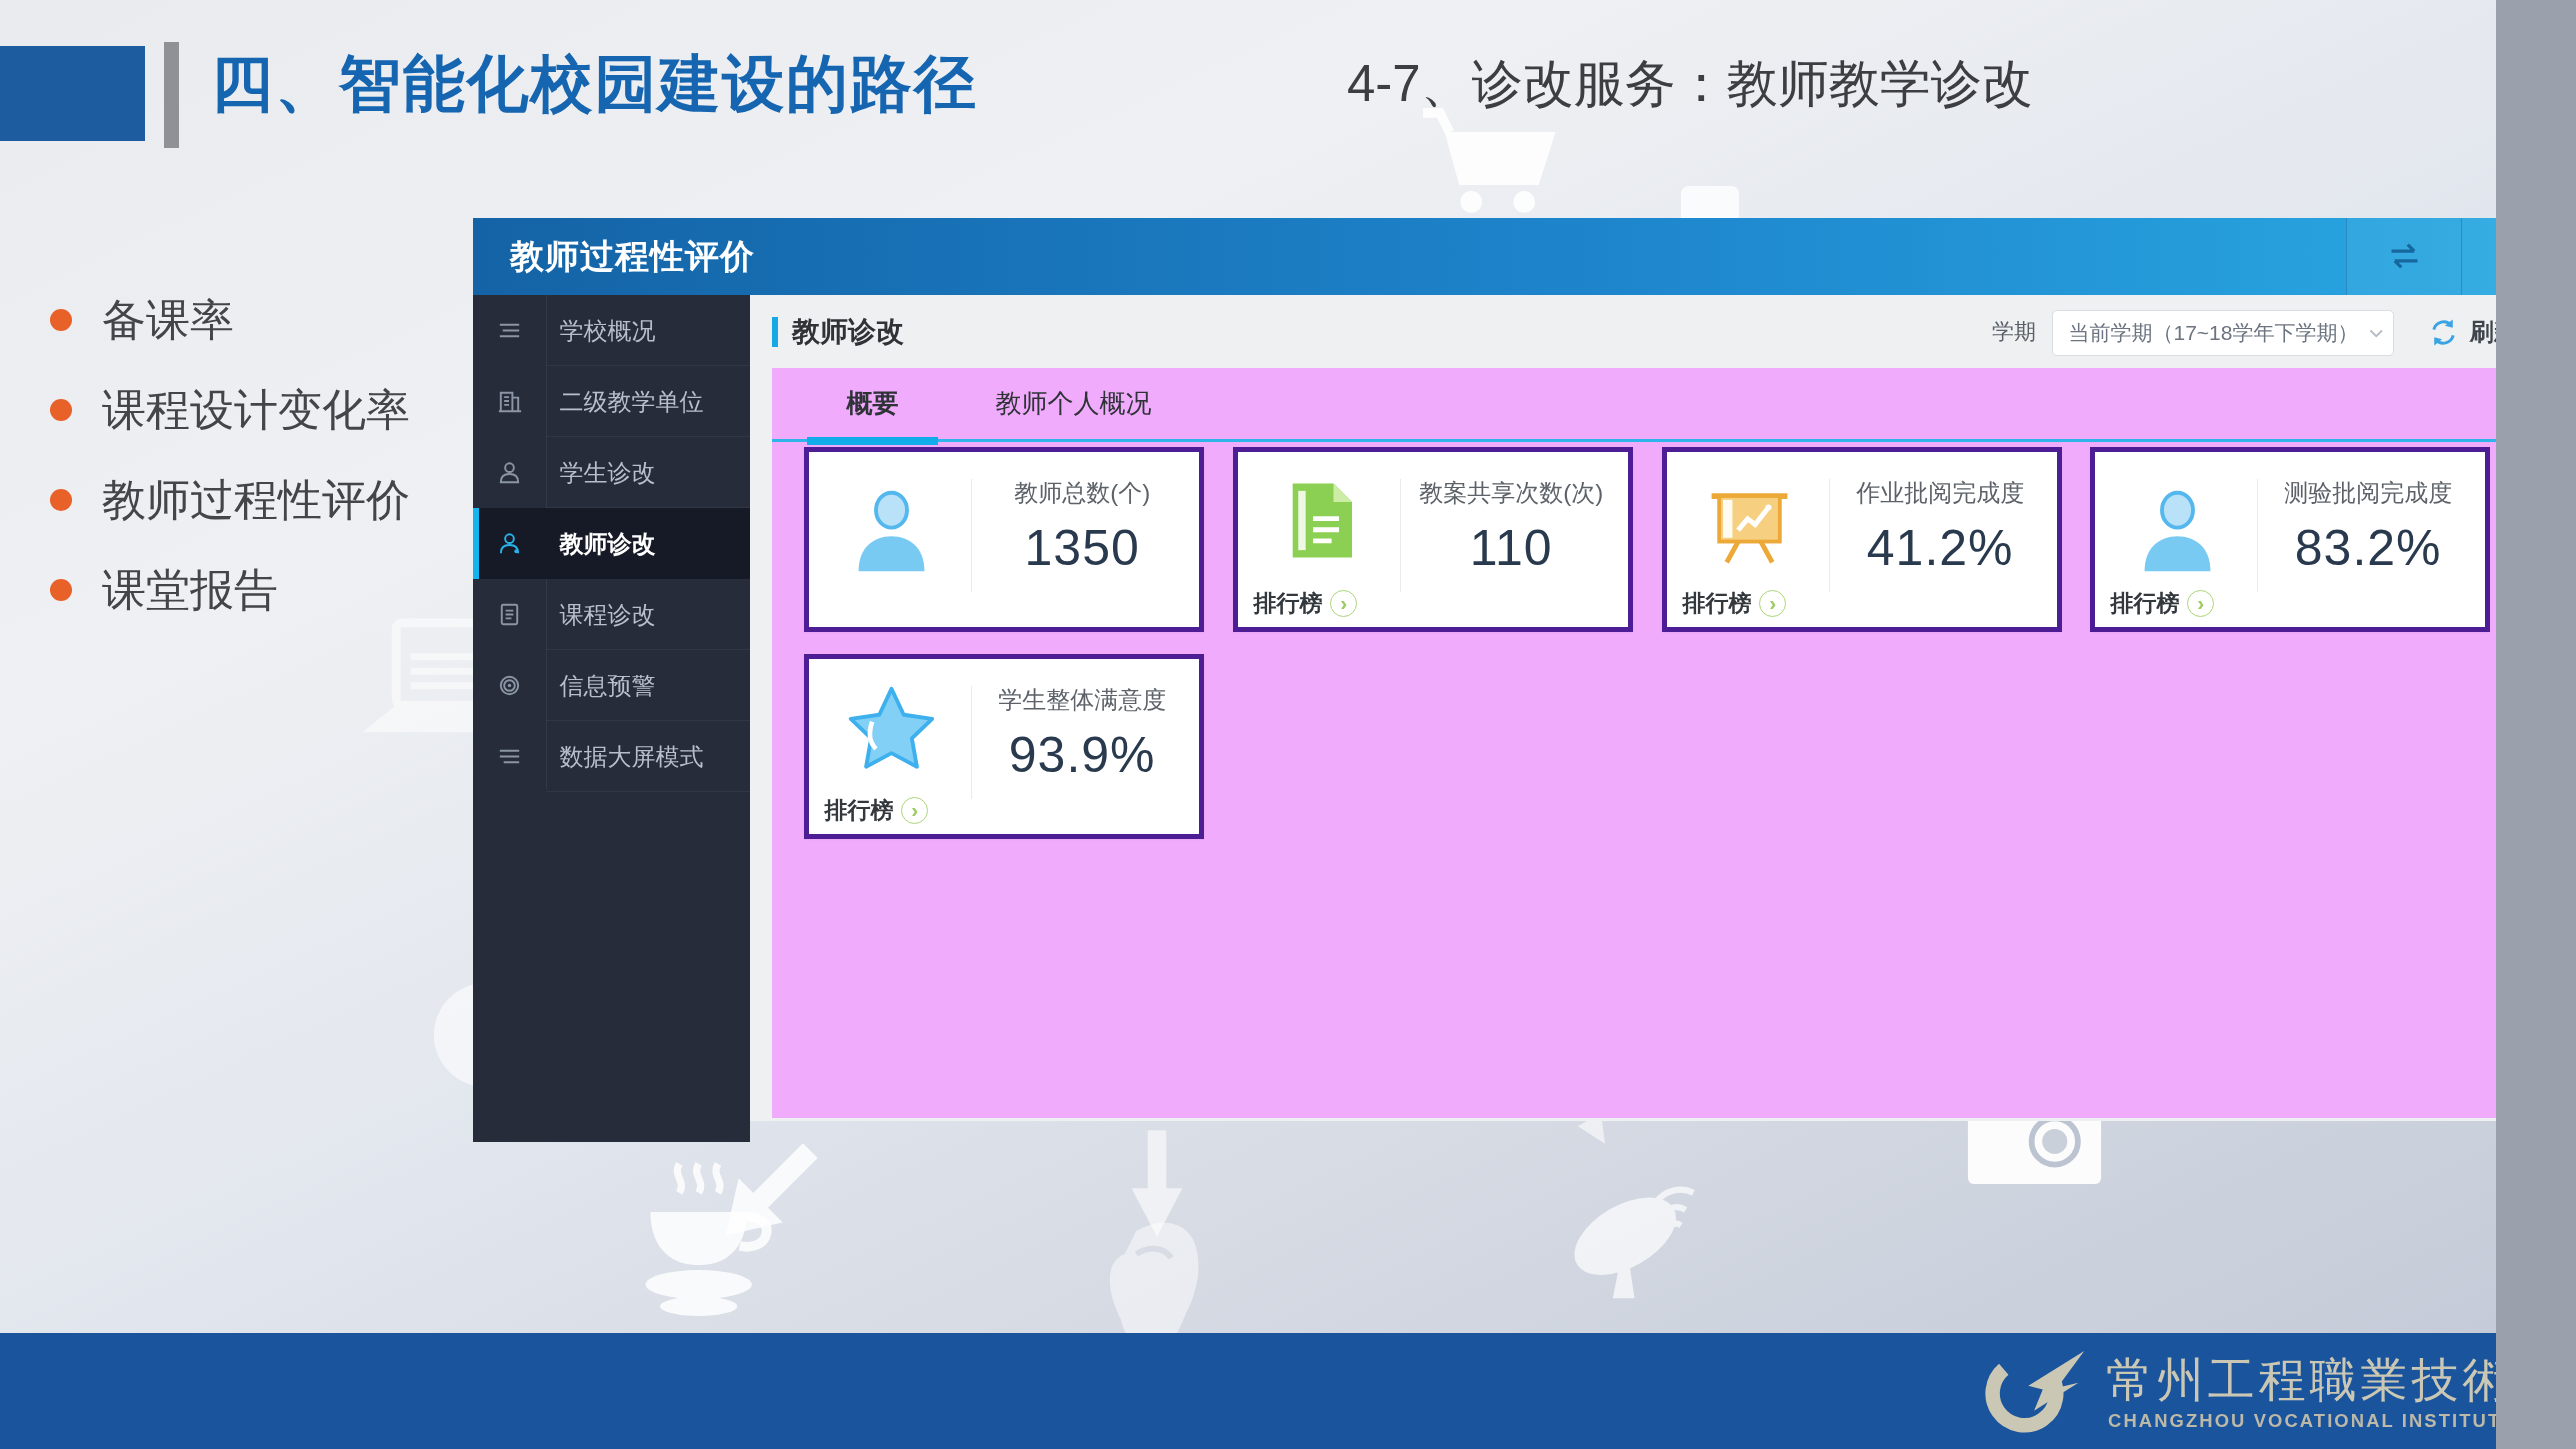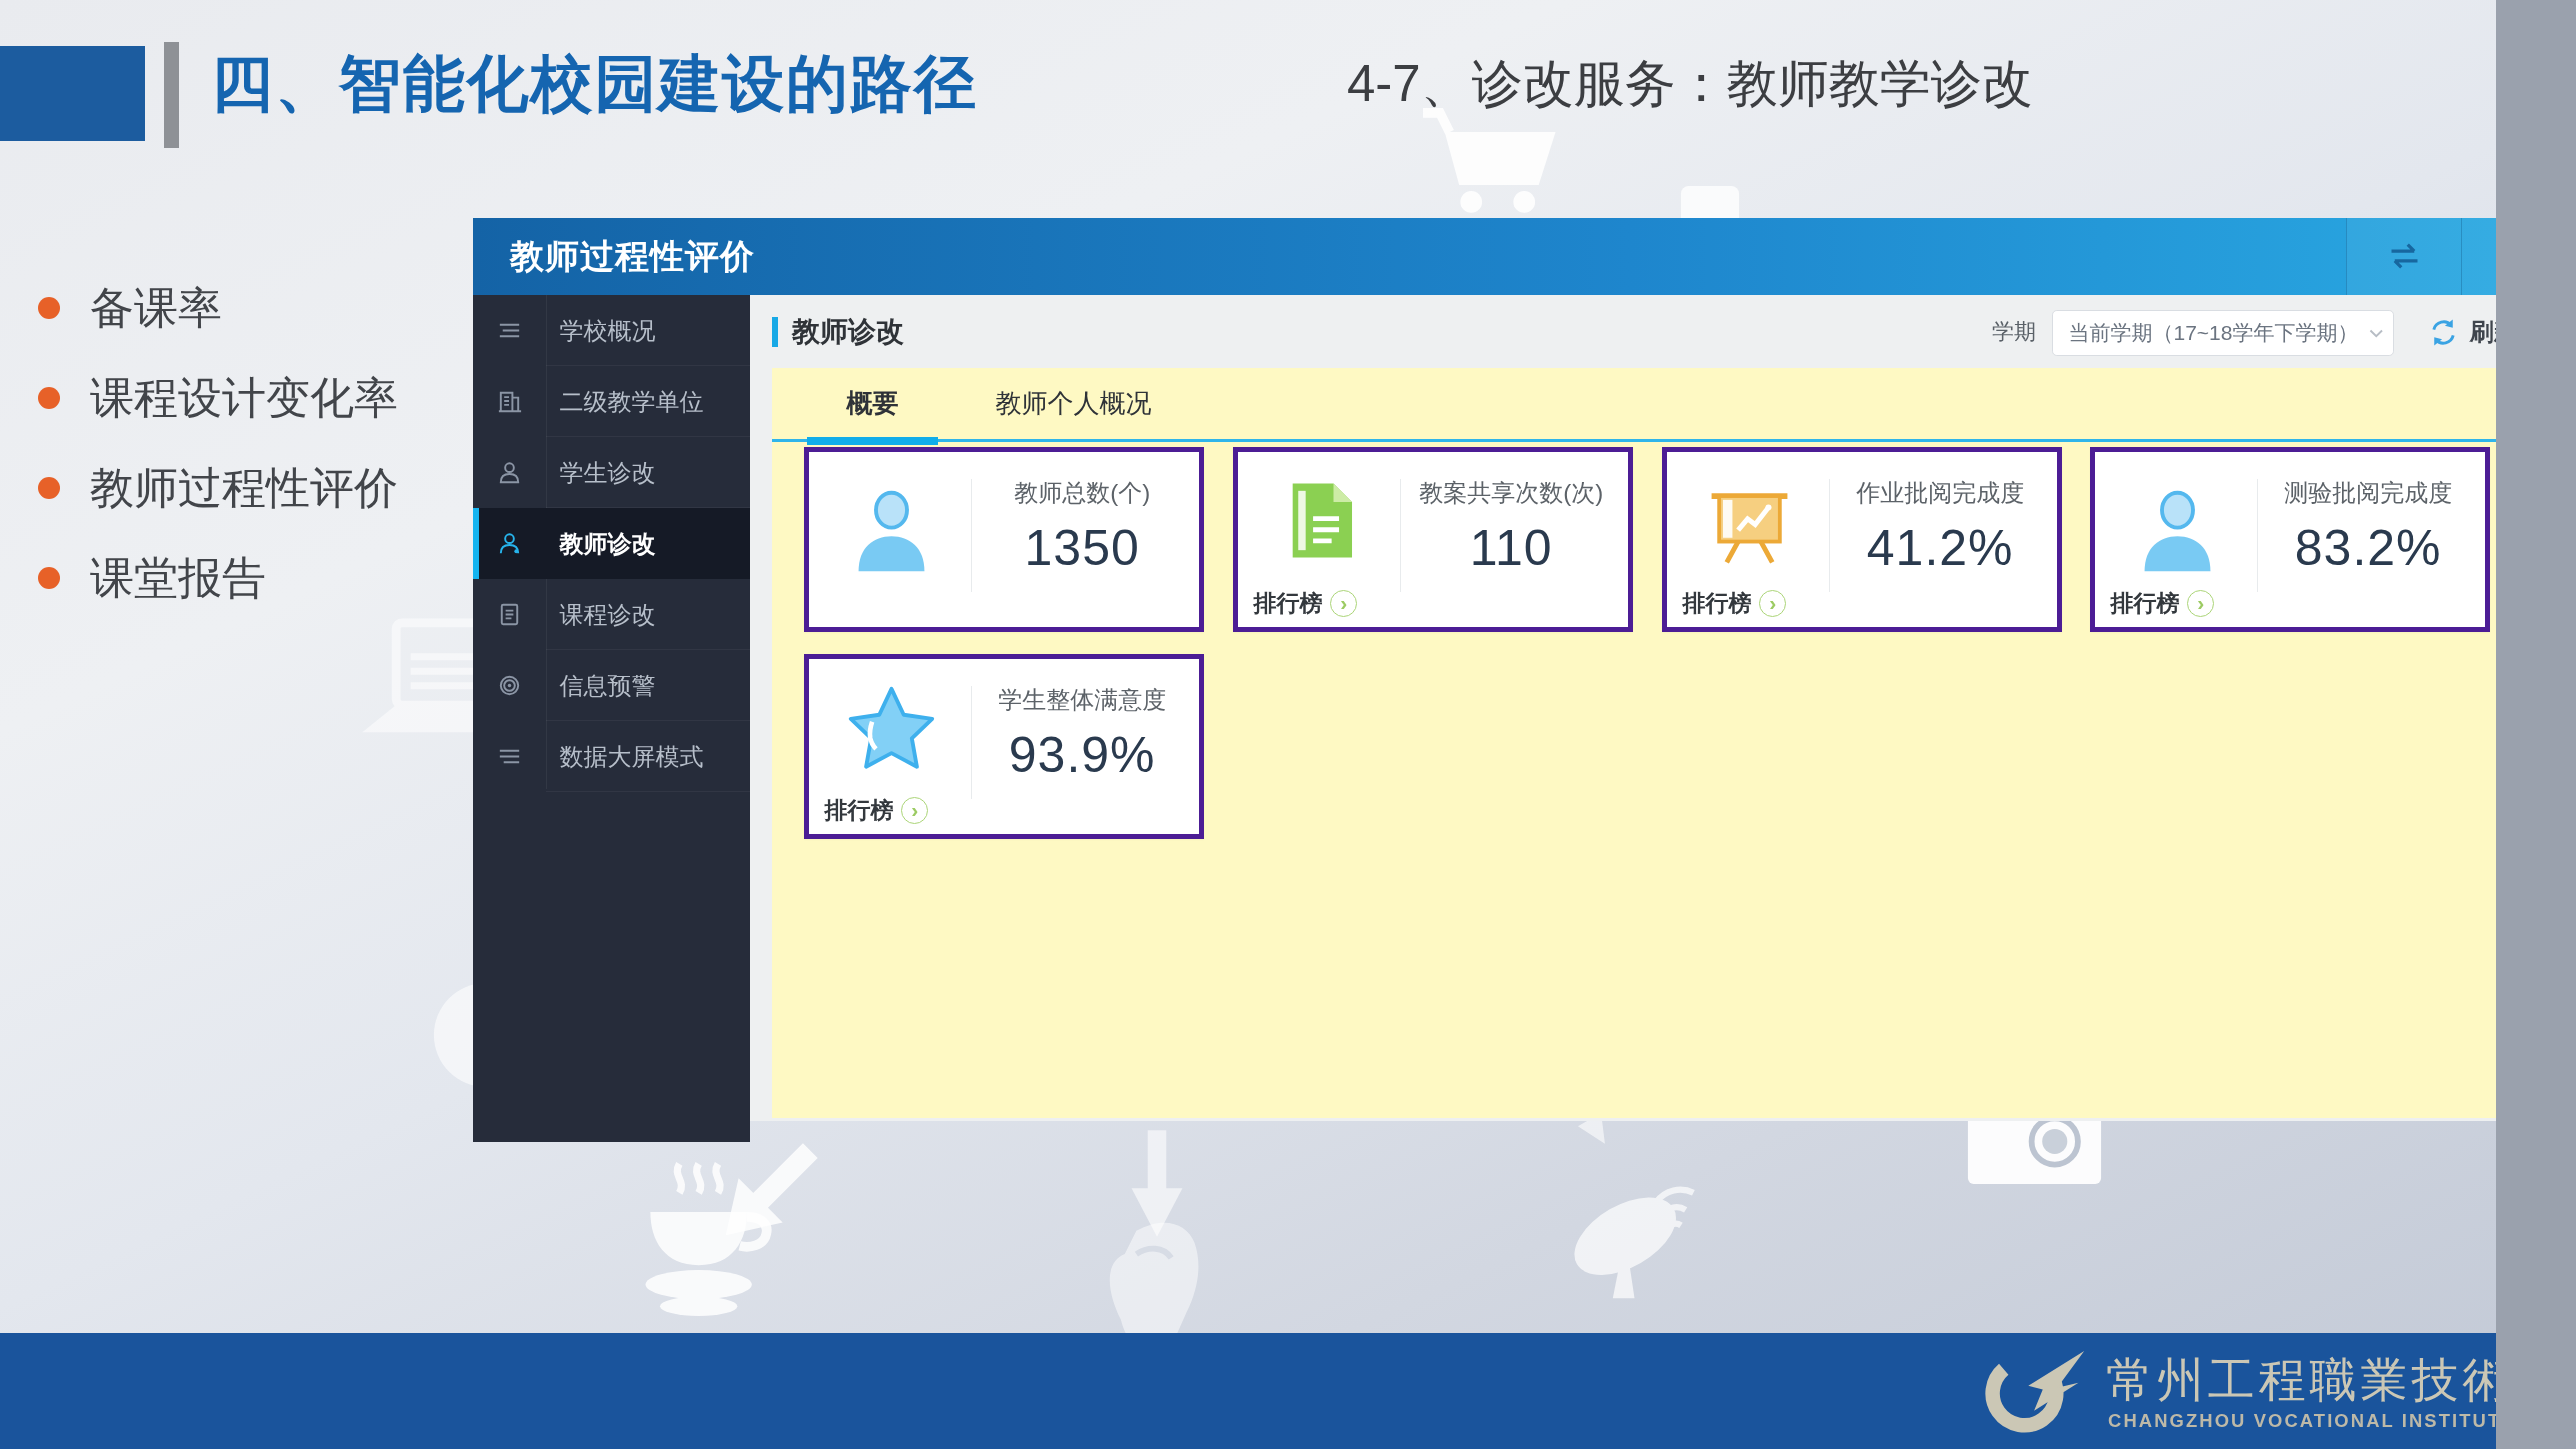--- a/index.html
+++ b/index.html
@@ -7,21 +7,21 @@
     font-family:"Liberation Sans",sans-serif;
     background:linear-gradient(155deg,#e9ebef 0%,#eef0f3 28%,#e3e7ee 50%,#d2d7e1 75%,#c2c9d6 100%);}
   
   .wm{position:absolute;z-index:1;color:#fff;}
   
   .hdr-square{position:absolute;left:0;top:46px;width:145px;height:95px;background:#1c5c9f;z-index:3;}
   .hdr-vbar{position:absolute;left:164px;top:42px;width:14.5px;height:106px;background:#8e9196;z-index:3;}
   .title-left{position:absolute;left:211px;top:42px;font-size:62px;font-weight:bold;color:#1565b0;letter-spacing:1.9px;z-index:3;white-space:nowrap;}
   .title-right{position:absolute;left:1347px;top:50px;font-size:51px;font-weight:500;color:#3c3e42;z-index:3;white-space:nowrap;}
   
-  .bullets{position:absolute;left:34px;top:259px;z-index:3;list-style:none;margin:4px;padding:0;}
+  .bullets{position:absolute;left:34px;top:259px;z-index:3;list-style:none;margin:16px;padding:0;}
   .bullets li{height:90px;display:flex;align-items:center;}
   .dot{width:22px;height:22px;border-radius:50%;background:#e76128;margin-right:30px;flex:none;}
   .bullet-text{font-size:44px;color:#42454a;white-space:nowrap;}
   
   .app{position:absolute;left:473px;top:218px;width:2103px;height:924px;z-index:2;}
   .appbar{position:absolute;left:0;top:0;width:2103px;height:77px;background:linear-gradient(90deg,#1463a6 0%,#1e86cd 55%,#2aaae3 100%);}
   .appbar-title{position:absolute;left:37px;top:0;line-height:77px;font-size:34px;font-weight:bold;color:#fff;letter-spacing:1px;}
   .appbar-btns{position:absolute;right:0;top:0;height:77px;display:flex;}
   .appbar-btn{width:114px;height:77px;display:flex;align-items:center;justify-content:center;border-left:1px solid rgba(12,70,110,.28);background:rgba(255,255,255,.06);color:#17679f;cursor:pointer;}
   
@@ -38,21 +38,21 @@
   
   .main{position:absolute;left:277px;top:77px;width:1826px;height:826px;background:#eef0f1;}
   .sec-bar{position:absolute;left:22px;top:22px;width:5.8px;height:30px;background:#17a9e6;}
   .sec-title{position:absolute;left:42px;top:0;line-height:74px;font-size:28px;font-weight:bold;color:#2f3338;}
   .sem-label{position:absolute;left:1242px;top:0;line-height:74px;font-size:22px;color:#5a6168;}
   .dropdown{position:absolute;left:1302px;top:14.5px;width:340px;height:44px;background:#fff;border:1px solid #d9dde2;border-radius:4.8px;cursor:pointer;}
   .dropdown-text{position:absolute;left:15.5px;top:0;line-height:44px;font-size:21px;color:#6b7480;white-space:nowrap;}
   .dd-caret{position:absolute;right:9.7px;top:18.4px;}
   .refresh{position:absolute;left:1677px;top:0;height:74px;display:flex;align-items:center;cursor:pointer;}
   .refresh-label{margin-left:9.7px;font-size:24px;font-weight:600;color:#3f454d;}
-  .panel{position:absolute;left:22px;top:73px;width:1793px;height:750px;background:#fef9c3;}
+  .panel{position:absolute;left:22px;top:73px;width:1793px;height:750px;background:#f0abfc;}
   
   .tabs{position:relative;height:77px;}
   .tab{position:absolute;top:0;height:70px;line-height:70px;text-align:center;font-size:26px;color:#2f3338;cursor:pointer;}
   .tab.t1{left:35px;width:131px;font-weight:bold;}
   .tab.t2{left:205px;width:193px;}
   .tab-line-thin{position:absolute;left:0;right:0;bottom:2.9px;height:2.9px;background:#2fb5ea;}
   .tab-line-thick{position:absolute;left:35px;bottom:0;width:131px;height:7.7px;background:#10adea;}
   
   .card{position:absolute;width:390px;height:175px;background:#fff;border:5px solid #4c1d95;box-shadow:0 1px 1.9px rgba(0,0,0,.03);}
   .card-icon{position:absolute;left:27px;top:23px;width:110px;height:110px;display:flex;align-items:center;justify-content:center;}

